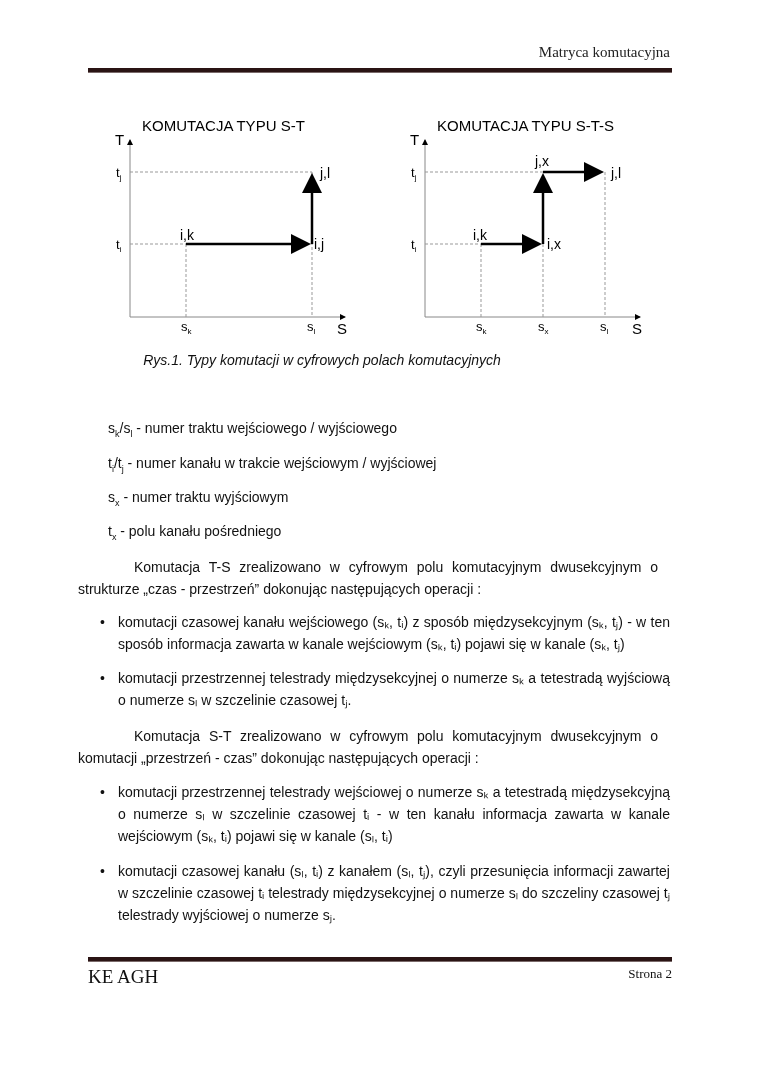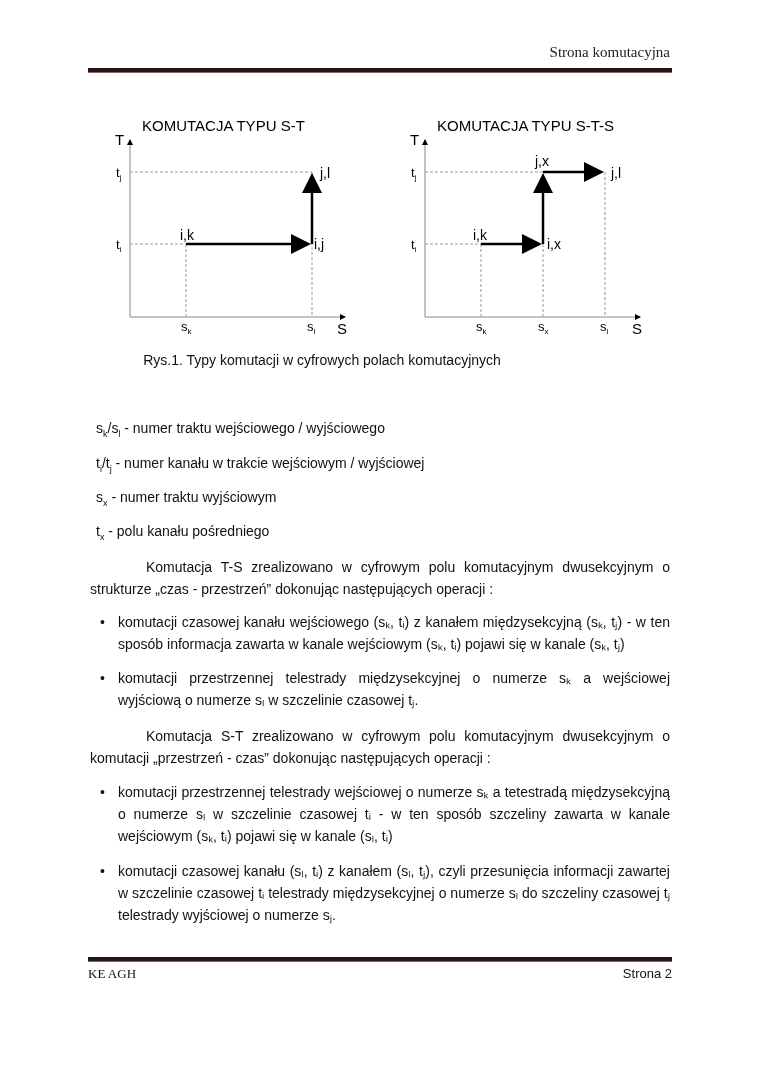--- a/index.html
+++ b/index.html
@@ -4,36 +4,36 @@
 <style>
   html, body { margin:0; padding:0; background:#ffffff; }
   body { width:760px; height:1075px; position:relative; overflow:hidden;
          font-family:"Liberation Sans", sans-serif; color:#111; }
   .header-title { position:absolute; right:90px; top:44px; font-family:"Liberation Serif", serif;
                   font-size:15px; color:#222; }
   .rule { position:absolute; left:88px; width:584px; height:4px; background:#2a1414;
           border-bottom:1px solid #7a6a6a; }
   .rule.top { top:68px; }
   .rule.bottom { top:957px; }
-  .footer-left { position:absolute; left:88px; top:966px; font-family:"Liberation Serif", serif; font-size:13px; }
-  .footer-right { position:absolute; right:88px; top:966px; font-family:Liberation Sans, sans-serif; font-size:13px; }
+  .footer-left { position:absolute; left:88px; top:966px; font-family:"Liberation Serif", serif; font-size:19px; }
+  .footer-right { position:absolute; right:88px; top:966px; font-family:Liberation Serif, serif; font-size:13px; }
   svg.fig { position:absolute; top:110px; }
-  .caption { position:absolute; left:0; width:644px; top:352px; text-align:center; font-size:14px; }
-  .legend { position:absolute; left:96px; font-size:14px; }
-  .para { position:absolute; left:90px; width:580px; font-size:14px; line-height:22px; text-align:justify; }
+  .caption { position:absolute; left:0; width:644px; top:352px; text-align:center; font-size:14px;font-style:italic; }
+  .legend { position:absolute; left:108px; font-size:14px; }
+  .para { position:absolute; left:78px; width:580px; font-size:14px; line-height:22px; text-align:justify; }
   .indent { text-indent:56px; }
   .bullet { position:absolute; left:100px; width:572px; font-size:14px; line-height:22px; }
   .bullet .dot { position:absolute; left:0; top:0; }
   .bullet .txt { position:absolute; left:18px; width:552px; text-align:justify; }
   sub { font-size:9px; }
 </style>
 </head>
 <body>
 
-<div class="header-title">Strona komutacyjna</div>
+<div class="header-title">Matryca komutacyjna</div>
 <div class="rule top"></div>
 
 <svg class="fig" style="left:100px" width="260" height="235" viewBox="0 0 260 235">
   <defs>
     <marker id="ah" markerWidth="8" markerHeight="8" refX="6" refY="4" orient="auto">
         <path d="M0,0 L8,4 L0,8 z" fill="#000"></path>
       </marker>
     <marker id="ahs" markerWidth="6" markerHeight="6" refX="5" refY="3" orient="auto">
         <path d="M0,0 L6,3 L0,6 z" fill="#000"></path>
       </marker>
@@ -94,31 +94,31 @@
 <div class="caption">Rys.1. Typy komutacji w cyfrowych polach komutacyjnych</div>
 
 <div class="legend" style="top:420px"><span>s</span><sub>k</sub><span>/s</span><sub>l</sub><span> - numer traktu wejściowego / wyjściowego</span></div>
 <div class="legend" style="top:455px"><span>t</span><sub>i</sub><span>/t</span><sub>j</sub><span> - numer kanału w trakcie wejściowym / wyjściowej</span></div>
 <div class="legend" style="top:489px"><span>s</span><sub>x</sub><span> - numer traktu wyjściowym</span></div>
 <div class="legend" style="top:523px"><span>t</span><sub>x</sub><span> - polu kanału pośredniego</span></div>
 
 <div class="para indent" style="top:556px">Komutacja T-S zrealizowano w cyfrowym polu komutacyjnym dwusekcyjnym o strukturze „czas - przestrzeń” dokonując następujących operacji :</div>
 <div class="bullet" style="top:611px">
   <span class="dot">•</span>
-  <span class="txt">komutacji czasowej kanału wejściowego (sₖ, tᵢ) z kanałem międzysekcyjną (sₖ, tⱼ) - w ten sposób informacja zawarta w kanale wejściowym (sₖ, tᵢ) pojawi się w kanale (sₖ, tⱼ)</span>
+  <span class="txt">komutacji czasowej kanału wejściowego (sₖ, tᵢ) z sposób międzysekcyjnym (sₖ, tⱼ) - w ten sposób informacja zawarta w kanale wejściowym (sₖ, tᵢ) pojawi się w kanale (sₖ, tⱼ)</span>
 </div>
 <div class="bullet" style="top:667px">
   <span class="dot">•</span>
-  <span class="txt">komutacji przestrzennej telestrady międzysekcyjnej o numerze sₖ a wejściowej wyjściową o numerze sₗ w szczelinie czasowej tⱼ.</span>
+  <span class="txt">komutacji przestrzennej telestrady międzysekcyjnej o numerze sₖ a tetestradą wyjściową o numerze sₗ w szczelinie czasowej tⱼ.</span>
 </div>
 
 <div class="para indent" style="top:725px">Komutacja S-T zrealizowano w cyfrowym polu komutacyjnym dwusekcyjnym o komutacji „przestrzeń - czas” dokonując następujących operacji :</div>
 <div class="bullet" style="top:781px">
   <span class="dot">•</span>
-  <span class="txt">komutacji przestrzennej telestrady wejściowej o numerze sₖ a tetestradą międzysekcyjną o numerze sₗ w szczelinie czasowej tᵢ - w ten sposób szczeliny zawarta w kanale wejściowym (sₖ, tᵢ) pojawi się w kanale (sₗ, tᵢ)</span>
+  <span class="txt">komutacji przestrzennej telestrady wejściowej o numerze sₖ a tetestradą międzysekcyjną o numerze sₗ w szczelinie czasowej tᵢ - w ten kanału informacja zawarta w kanale wejściowym (sₖ, tᵢ) pojawi się w kanale (sₗ, tᵢ)</span>
 </div>
 <div class="bullet" style="top:860px">
   <span class="dot">•</span>
   <span class="txt">komutacji czasowej kanału (sₗ, tᵢ) z kanałem (sₗ, tⱼ), czyli przesunięcia informacji zawartej w szczelinie czasowej tᵢ telestrady międzysekcyjnej o numerze sₗ do szczeliny czasowej tⱼ telestrady wyjściowej o numerze sⱼ.</span>
 </div>
 
 <div class="rule bottom"></div>
 <div class="footer-left">KE AGH</div>
 <div class="footer-right">Strona 2</div>
 

